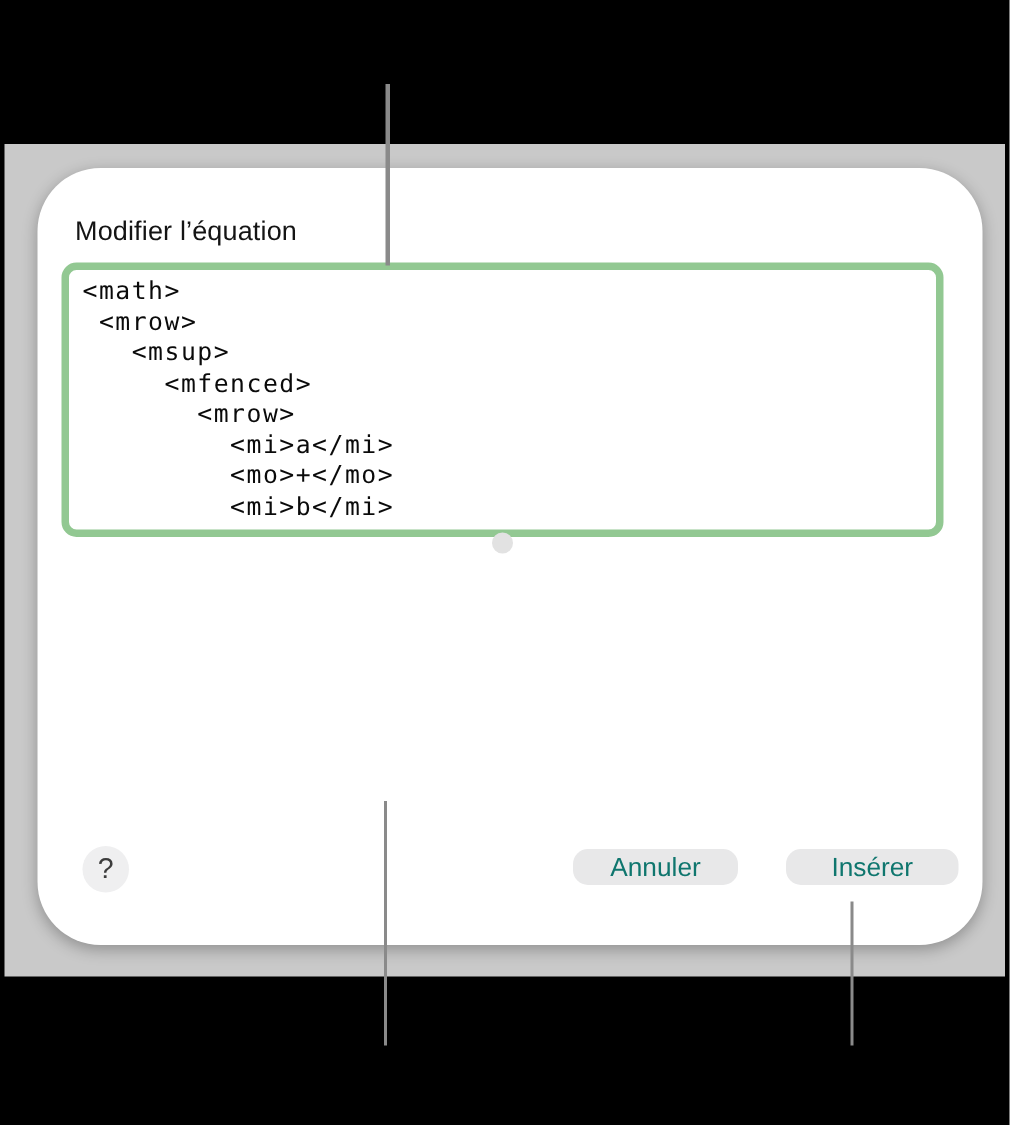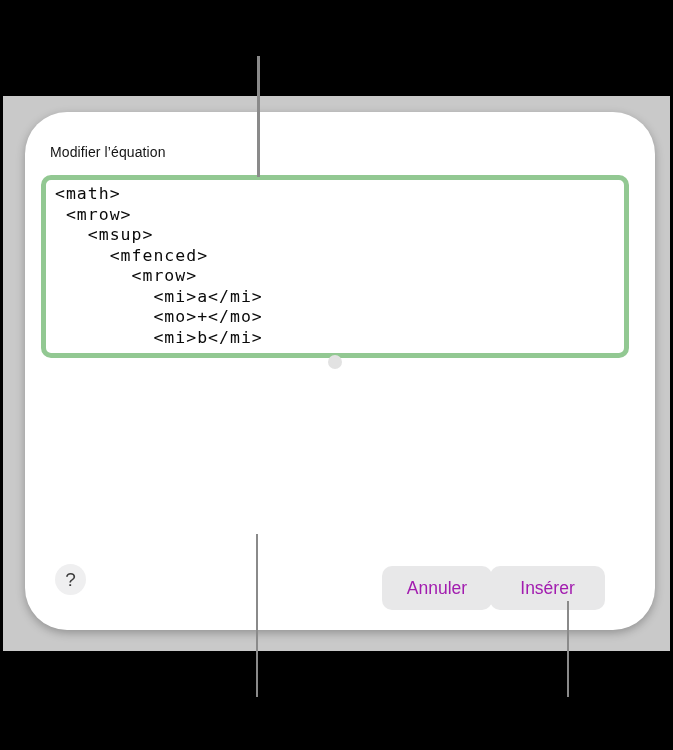--- a/index.html
+++ b/index.html
@@ -22,21 +22,21 @@
   .dialog {
     position: absolute;
     left: 25px; top: 112px; width: 630px; height: 518px;
     background: #ffffff;
     border-radius: 42px;
     box-shadow: 0 3px 10px rgba(0,0,0,0.28);
   }
   .dialog-title {
     position: absolute;
     left: 50px; top: 144px;
-    font-size: 14px; color: #141414; letter-spacing: 0.1px;
+    font-size: 18px; color: #141414; letter-spacing: 0.1px;
   }
   .code-box {
     position: absolute;
     left: 41px; top: 175px; width: 588px; height: 183px;
     background: #ffffff;
     border: 5px solid #92c892;
     border-radius: 10px;
     overflow: hidden;
   }
   .code-box pre {
@@ -85,30 +85,30 @@
     left: 55px; top: 564px; width: 31px; height: 31px;
     background: #efeff0;
     border: none; border-radius: 50%;
     font-family: "Liberation Sans", sans-serif;
     font-size: 19px; color: #3c3c3c;
     display: flex; align-items: center; justify-content: center;
     cursor: pointer;
   }
   .dlg-button {
     position: absolute;
-    height: 44px;
+    height: 24px;
     background: #e8e8e9;
     border: none; border-radius: 10px;
     font-family: "Liberation Sans", sans-serif;
-    font-size: 17.5px; color: #a21caf;
+    font-size: 17.5px; color: #0f766e;
     display: flex; align-items: center; justify-content: center;
     cursor: pointer;
   }
   .cancel-button { left: 382px; top: 566px; width: 110px; }
-  .insert-button { left: 490px; top: 566px; width: 115px; }
+  .insert-button { left: 524px; top: 566px; width: 115px; }
   .callout {
     position: absolute;
     width: 2.5px;
     background: #8a8a8a;
   }
   .callout-top { left: 257px; top: 56px; height: 121px; }
   .callout-bottom-left { left: 255.5px; top: 534px; height: 163px; }
   .callout-bottom-right { left: 566.5px; top: 601px; height: 96px; }
 </style>
 </head>

